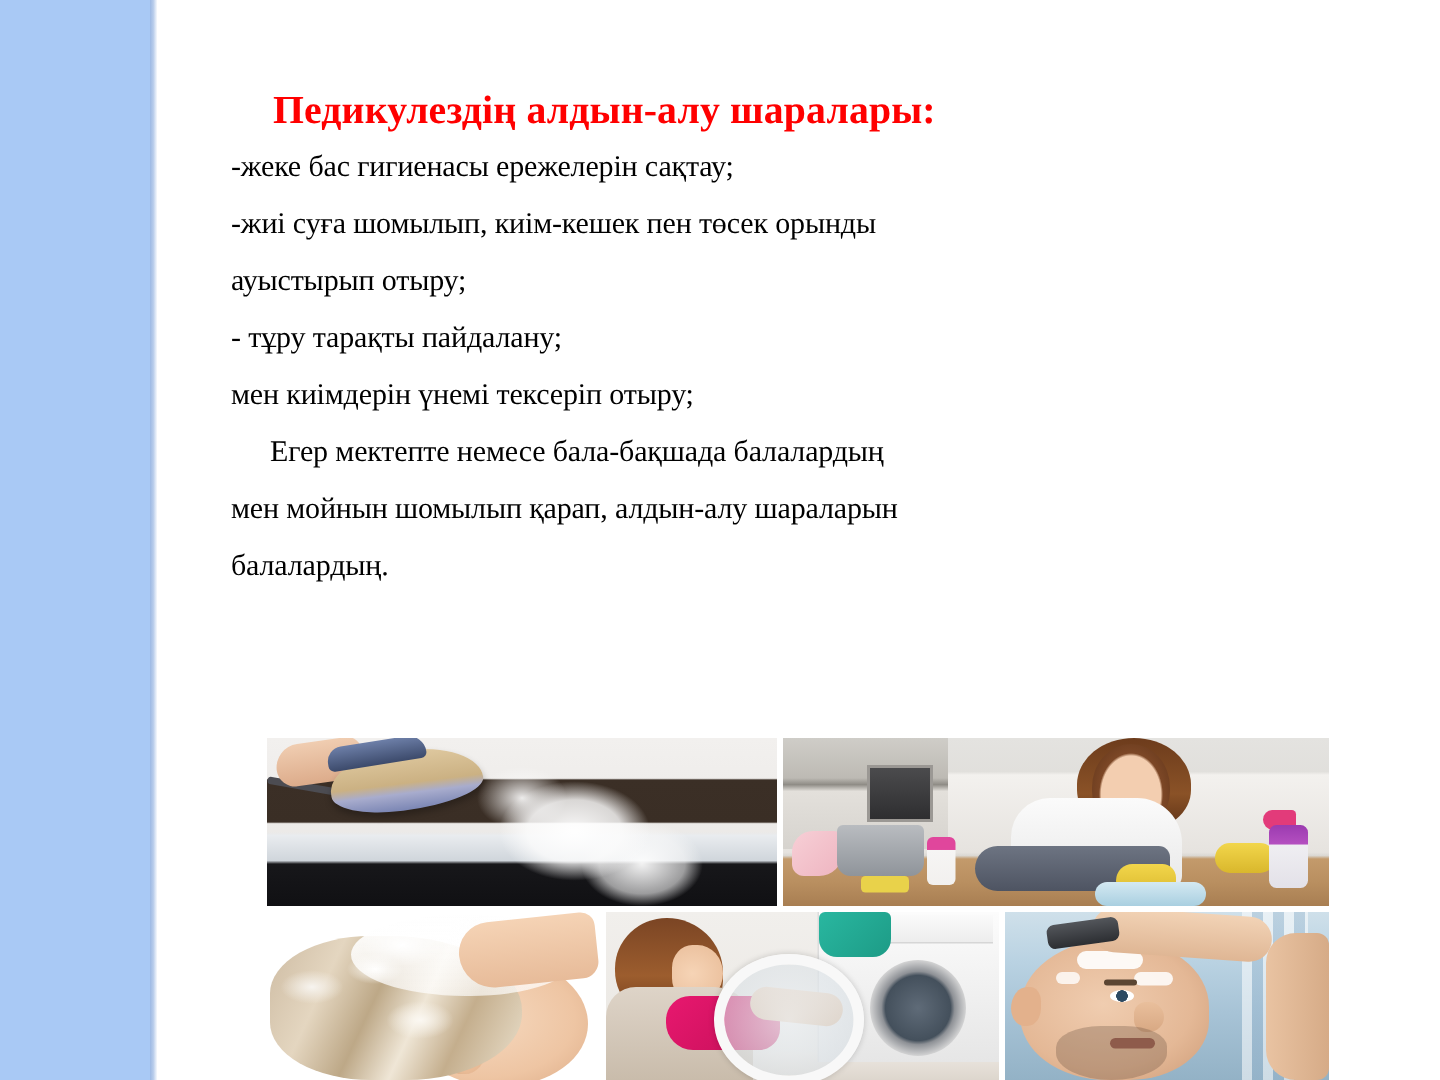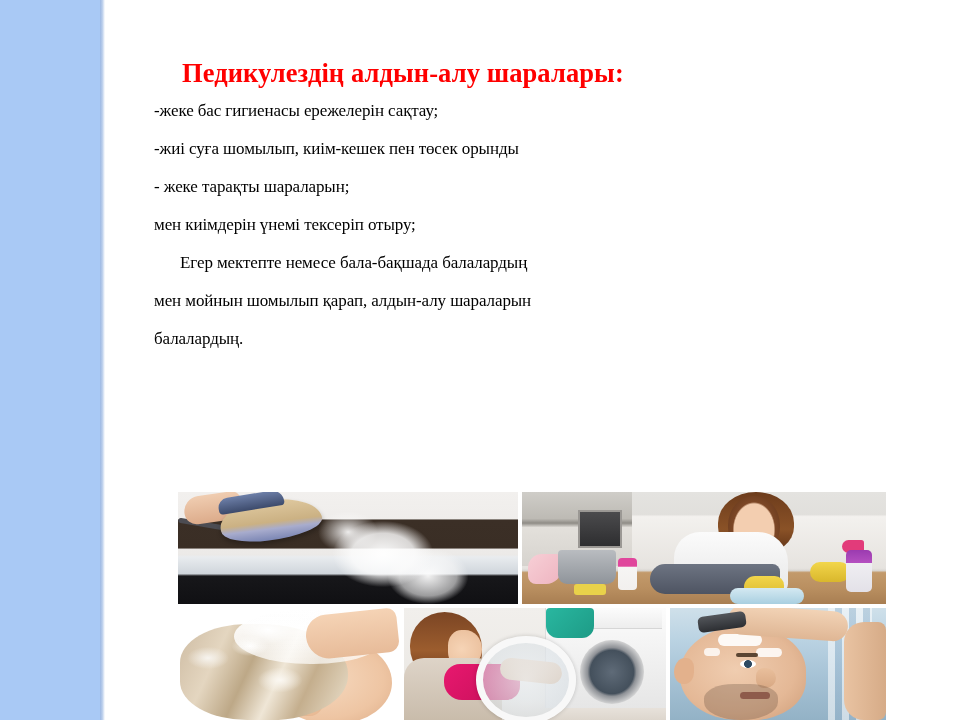--- a/index.html
+++ b/index.html
@@ -45,21 +45,21 @@
     color: #ff0000;
     font-weight: bold;
     font-size: 26.5px;
     line-height: 38px;
     text-indent: 28px;
     letter-spacing: 0.1px;
     white-space: nowrap;
   }
   .body-line {
     color: #000000;
-    font-size: 17px;
+    font-size: 20px;
     line-height: 38px;
     white-space: nowrap;
     letter-spacing: -0.1px;
   }
   .body-line.indented {
     text-indent: 26px;
   }
 
   
   #collage {
@@ -382,21 +382,22 @@
 
 <div id="slide">
 
   <div id="left-band"></div>
   <div id="left-band-edge"></div>
 
   <div id="text-block">
     <div class="title-line">Педикулездің алдын-алу шаралары:</div>
     <div class="body-line">-жеке бас гигиенасы ережелерін сақтау;</div>
     <div class="body-line">-жиі суға шомылып, киім-кешек пен төсек орынды</div>
-    <div class="body-line">- жеке тарақты шараларын;</div>
+    <div class="body-line">ауыстырып отыру;</div>
+    <div class="body-line">- тұру тарақты пайдалану;</div>
     <div class="body-line">мен киімдерін үнемі тексеріп отыру;</div>
     <div class="body-line indented">Егер мектепте немесе бала-бақшада балалардың</div>
     <div class="body-line">мен мойнын шомылып қарап, алдын-алу шараларын</div>
     <div class="body-line">балалардың.</div>
   </div>
 
   <div id="collage">
 
     <div class="photo-row" id="row-top">
 

